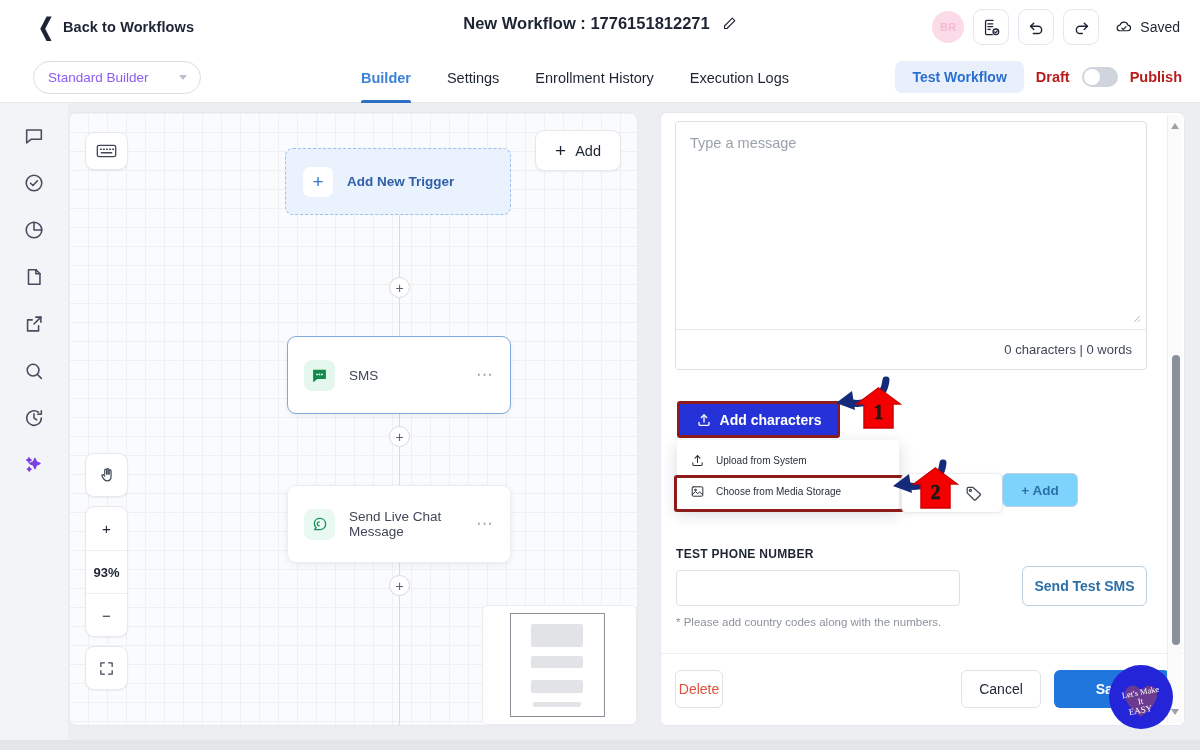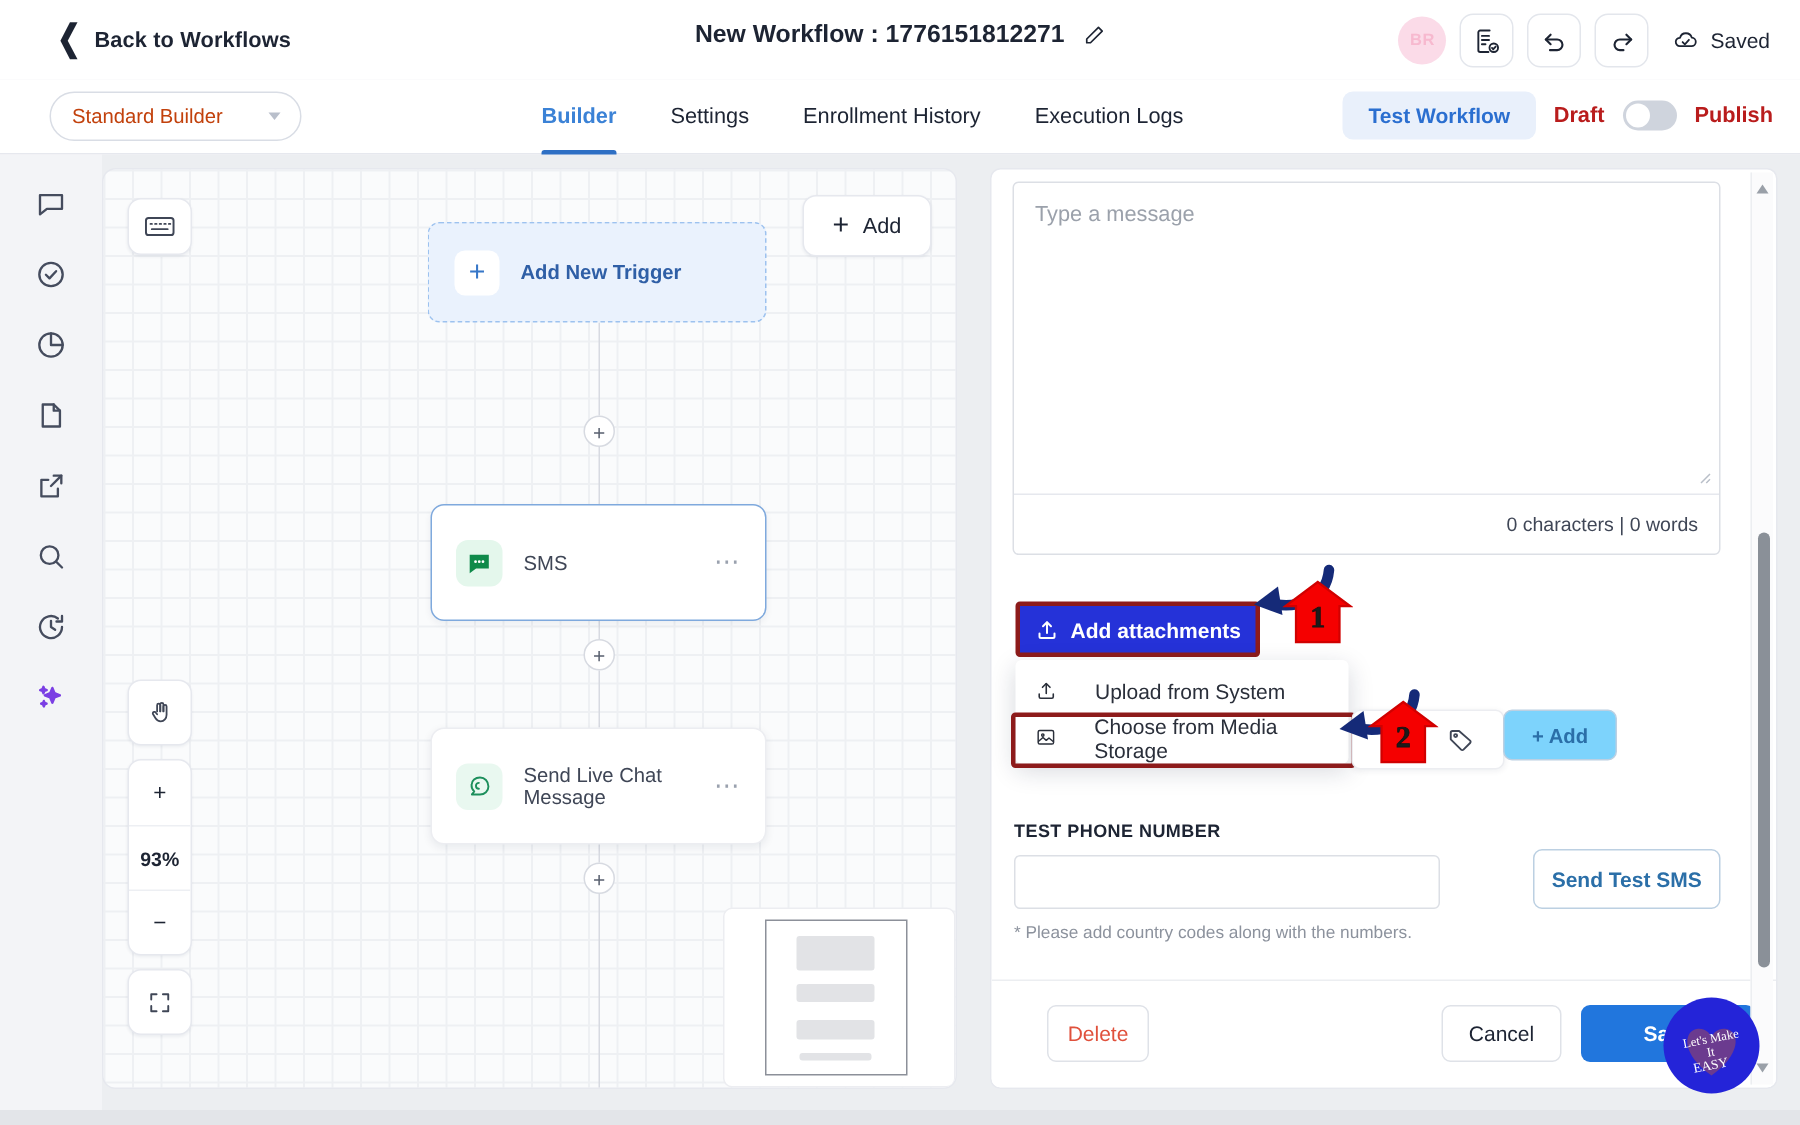--- a/index.html
+++ b/index.html
@@ -55,21 +55,21 @@
   
   .tabbar {
     position: absolute; top: 53px; left: 0; width: 1200px; height: 50px;
     background: #fff; border-bottom: 1px solid #e6e8ee;
     display: flex; align-items: center;
   }
   .builder-select {
     margin-left: 33px; width: 168px; height: 33px;
     border: 1px solid #d9dde5; border-radius: 18px; background: #fff;
     display: flex; align-items: center; justify-content: space-between;
-    padding: 0 13px 0 14px; font-size: 13.5px; color: #c2410c; cursor: pointer;
+    padding: 0 13px 0 14px; font-size: 13.5px; color: #8b5cf6; cursor: pointer;
   }
   .caret { width:0;height:0;border-left:4.5px solid transparent;border-right:4.5px solid transparent;
            border-top:5px solid #b9bfcb; }
   .tabs { display: flex; align-items: center; gap: 36px; margin-left: 160px; height: 50px; }
   .tab {
     font-size: 14.5px; color: #1d2433; font-weight: 500; cursor: pointer;
     height: 50px; display: flex; align-items: center; position: relative;
   }
   .tab.active { color: #3b82d6; font-weight: 600; }
   .tab.active::after {
@@ -210,22 +210,22 @@
     display: flex; align-items: center; justify-content: center; gap: 8px;
     color: #fff; font-size: 14px; font-weight: 700; cursor: pointer;
   }
   .dropdown {
     position: absolute; left: 16px; top: 327px; width: 222px;
     background: #fff; border-radius: 4px;
     box-shadow: 0 5px 16px rgba(20,30,60,.17);
     padding: 5px 0 2px 0;
   }
   .dd-item {
-    height: 31px; display: flex; align-items: center; gap: 25px;
-    padding-left: 13px; font-size: 14px; color: #2a2f3a; cursor: pointer;
+    height: 31px; display: flex; align-items: center; gap: 11px;
+    padding-left: 13px; font-size: 10px; color: #2a2f3a; cursor: pointer;
   }
   .dd-highlight {
     position: absolute; left: 13px; top: 362px; width: 230px; height: 37px;
     border: 3px solid #8d1b1b; border-radius: 3px; pointer-events: none;
   }
 
   .tag-box {
     position: absolute; left: 240px; top: 360px; width: 102px; height: 40px;
     background: #fff; border: 1px solid #ecedf1; border-radius: 6px;
     display: flex; align-items: center; justify-content: flex-end; padding-right: 19px;
@@ -256,24 +256,24 @@
     border: 1px solid #bcd0e2; border-radius: 6px; background: #fff;
     color: #2b6fa8; font-size: 14px; font-weight: 600; cursor: pointer;
     display: flex; align-items: center; justify-content: center;
   }
 
   .panel-footer {
     position: absolute; left: 0; right: 0; bottom: 0; height: 72px;
     border-top: 1px solid #eceef1; background: #fff;
   }
   .btn-delete {
-    position: absolute; left: 14px; top: 16px; width: 68px; height: 38px;
+    position: absolute; left: 14px; top: 16px; width: 48px; height: 38px;
     border: 1px solid #dfe2e8; border-radius: 6px; background: #fff;
     color: #e0513c; font-size: 14px; cursor: pointer;
-    display: flex; align-items: center; justify-content: center; margin-left: 23px;
+    display: flex; align-items: center; justify-content: center;
   }
   .btn-cancel {
     position: absolute; right: 143px; top: 16px; width: 80px; height: 38px;
     border: 1px solid #dfe2e8; border-radius: 6px; background: #fff;
     color: #1d2433; font-size: 14px; cursor: pointer;
     display: flex; align-items: center; justify-content: center;
   }
   .btn-save {
     position: absolute; right: 14px; top: 16px; width: 116px; height: 38px;
     border: none; border-radius: 6px; background: #2176dd;
@@ -525,21 +525,21 @@
         <span>0 characters | 0 words</span>
       </div>
     </div>
 
     <div class="attach-btn">
       <svg width="16" height="16" viewBox="0 0 24 24" fill="none" stroke="#fff" stroke-width="2" stroke-linecap="round" stroke-linejoin="round">
         <path d="M12 15V4.5"></path>
           <path d="M8 8.3L12 4.3l4 4"></path>
         <path d="M4.5 15.5v3a1.5 1.5 0 0 0 1.5 1.5h12a1.5 1.5 0 0 0 1.5-1.5v-3"></path>
       </svg>
-      <span>Add attachments</span>
+      <span>Add characters</span>
     </div>
 
     <div class="dropdown">
       <div class="dd-item">
         <svg width="15" height="15" viewBox="0 0 24 24" fill="none" stroke="#2a2f3a" stroke-width="1.7" stroke-linecap="round" stroke-linejoin="round">
           <path d="M12 15V4.5"></path>
             <path d="M8 8.3L12 4.3l4 4"></path>
           <path d="M4.5 15.5v3a1.5 1.5 0 0 0 1.5 1.5h12a1.5 1.5 0 0 0 1.5-1.5v-3"></path>
         </svg>
         <span>Upload from System</span>

